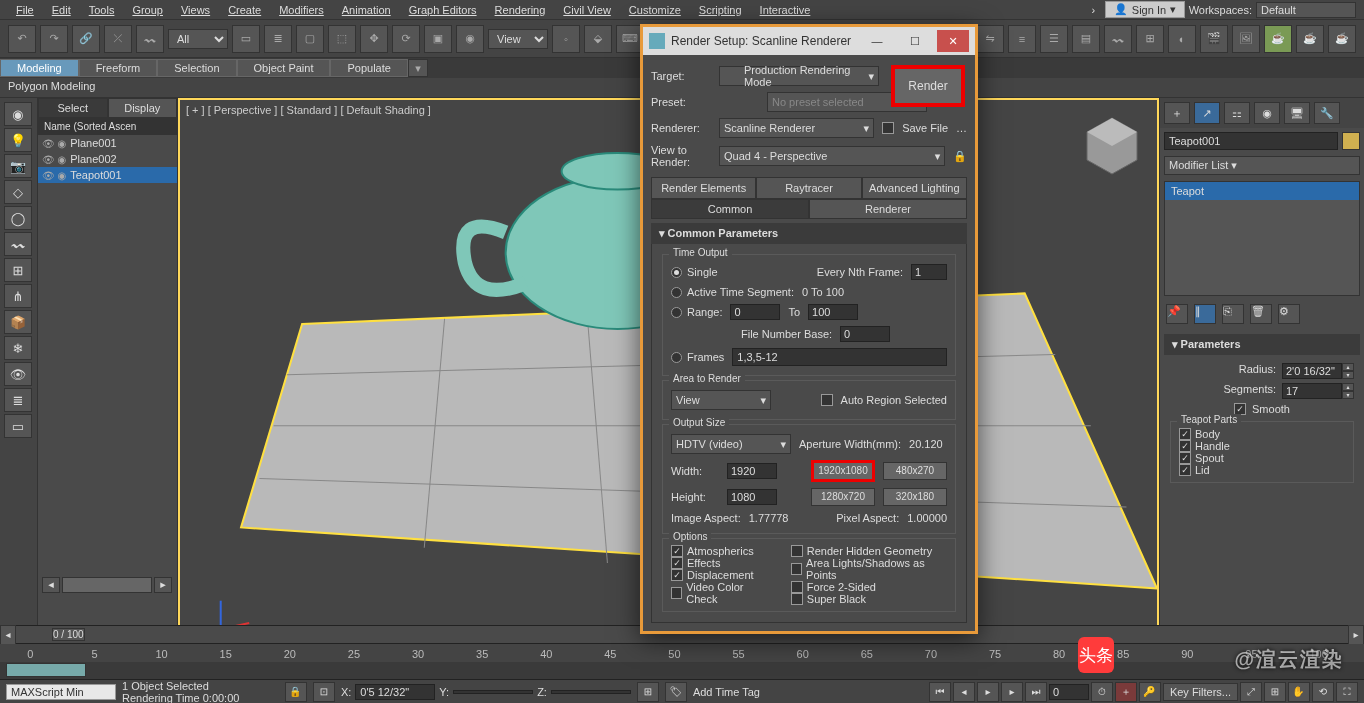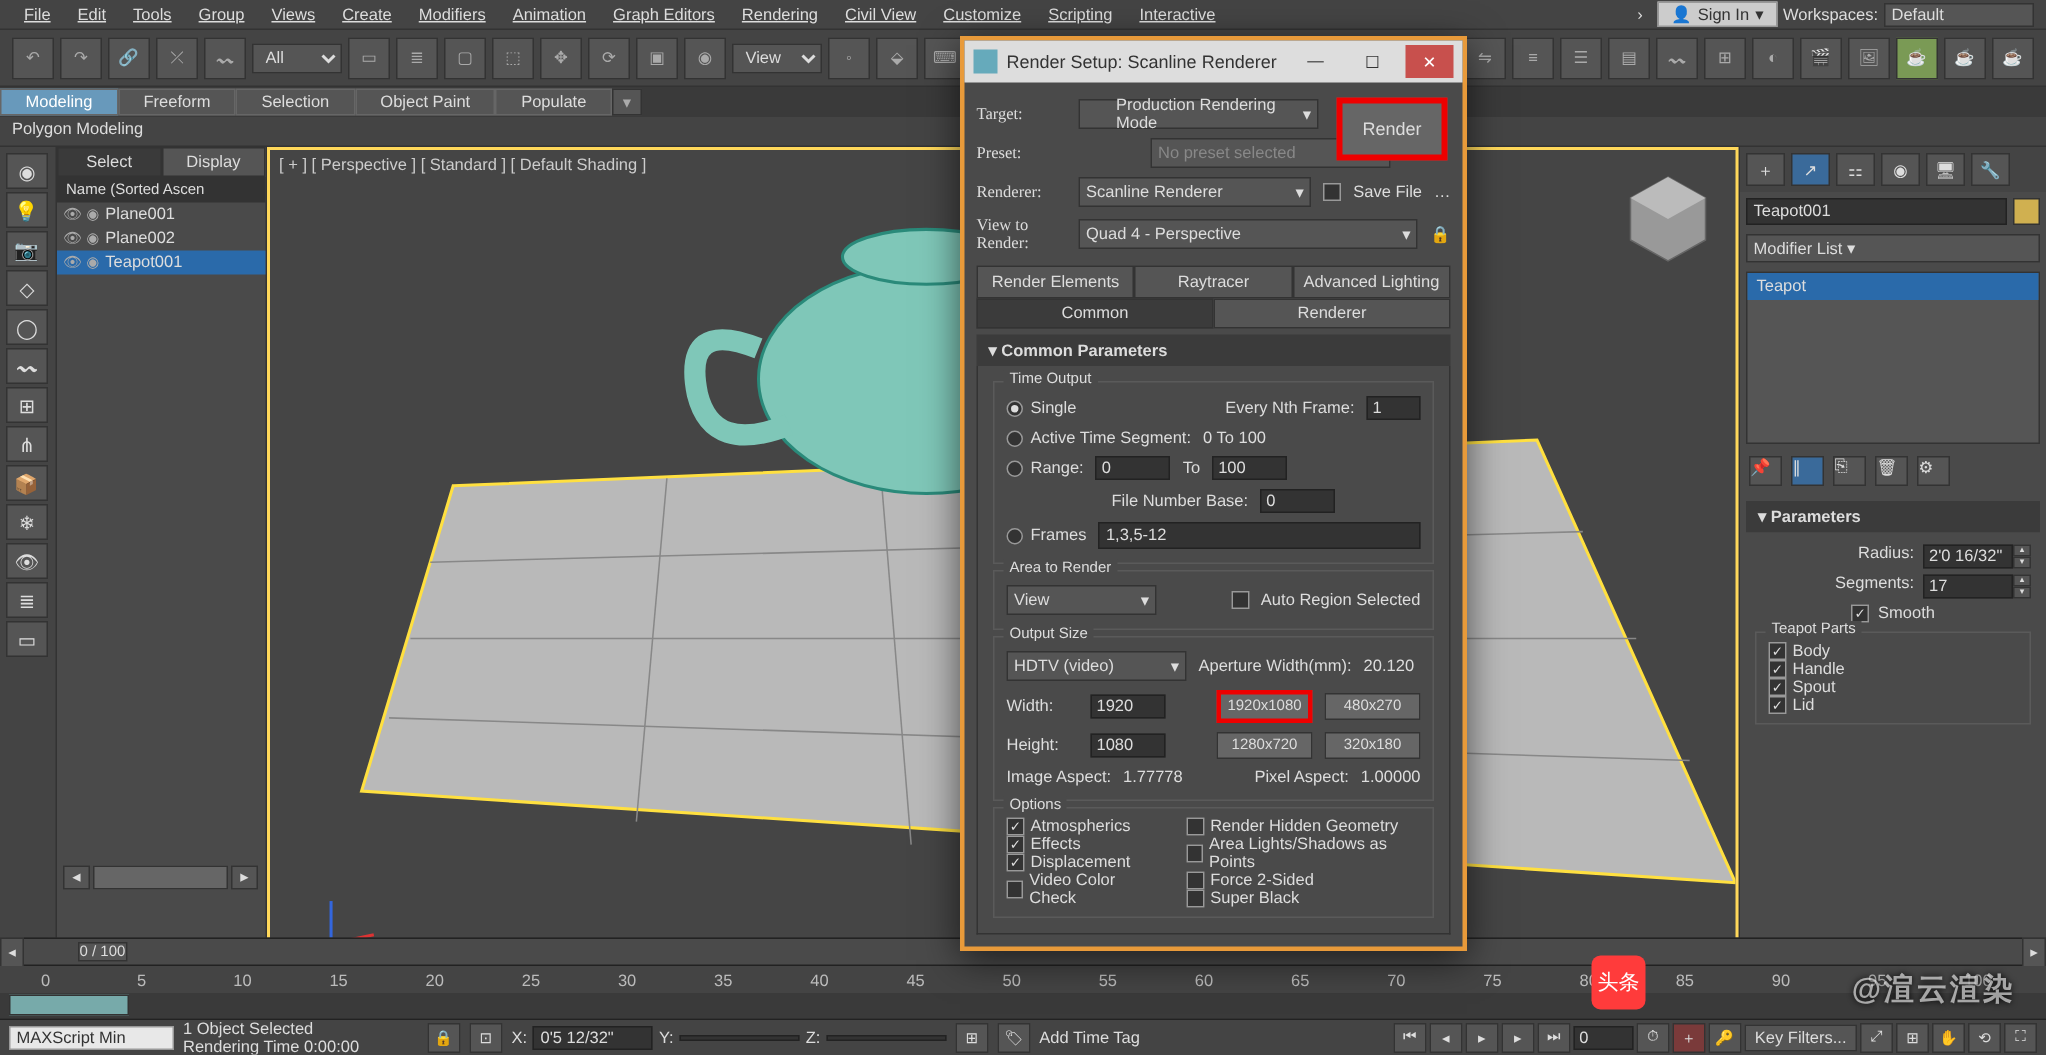--- a/index.html
+++ b/index.html
@@ -71,21 +71,21 @@
 
 
 .dialog { position: absolute; top: 24px; left: 640px; width: 338px; background: #4a4a4a; border: 3px solid #e89a3a; box-shadow: 0 6px 24px rgba(0,0,0,0.6); z-index: 50; }
 .dlg-title { height: 28px; background: #ddd; color: #333; display: flex; align-items: center; padding: 0 6px; gap: 6px; }
 .dlg-title .icn3 { width: 16px; height: 16px; background: #6ab; }
 .dlg-title .txt { flex: 1; font-size: 12px; }
 .dlg-title .wbtn { width: 32px; height: 22px; display: flex; align-items: center; justify-content: center; }
 .dlg-title .wbtn.close { background: #c8504d; color: #fff; }
 .dlg-body { padding: 8px; }
 .dlg-row { display: flex; align-items: center; gap: 8px; padding: 3px 0; }
-.dlg-row label { width: 60px; font-family: Liberation Serif, serif; }
+.dlg-row label { width: 60px; }
 .dsel { flex: 1; background: #555; color: #ddd; border: 1px solid #333; padding: 2px 4px; height: 20px; display:flex; align-items:center; justify-content:space-between; }
 .dsel.dim { color: #888; margin-left: 48px; }
 .render-btn { position: absolute; top: 38px; right: 10px; width: 74px; height: 42px; background: #666; border: 4px solid #e00; display: flex; align-items: center; justify-content: center; font-size: 12px; }
 .dlg-tabs { display: flex; margin-top: 6px; }
 .dlg-tab { flex: 1; text-align: center; padding: 4px 0; background: #555; border: 1px solid #333; font-size: 11px; }
 .dlg-sub { display: flex; }
 .dlg-sub .t { flex: 1; text-align: center; padding: 3px 0; background: #555; border: 1px solid #333; }
 .dlg-sub .t.on { background: #3b3b3b; }
 .rollout { margin-top: 4px; }
 .rollout .rhdr { background: #3b3b3b; padding: 4px 8px; font-weight: bold; }
@@ -109,21 +109,21 @@
 .timeline .ruler span { position: absolute; bottom: 2px; }
 .status { position: absolute; bottom: 0; left: 0; right: 0; height: 24px; background: #444; display: flex; align-items: center; gap: 6px; padding: 0 6px; border-top: 1px solid #222; font-size: 10px; }
 .status .box { background: #e8e8e8; color: #333; padding: 1px 4px; border: 1px solid #999; width: 110px; white-space: nowrap; overflow: hidden; }
 .status .col { flex: 1; }
 .coord { display: flex; gap: 4px; align-items: center; }
 .coord .f { width: 80px; background: #333; border: 1px solid #222; padding: 1px 4px; }
 .trackbar-right { display:flex; gap:2px; align-items:center; }
 .ticn { width: 22px; height: 20px; background: #555; border: 1px solid #333; display:flex; align-items:center; justify-content:center; font-size:10px; }
 
 .watermark { position: absolute; right: 20px; bottom: 30px; font-size: 20px; color: rgba(255,255,255,0.6); font-weight: bold; letter-spacing: 2px; z-index: 200; text-shadow: 0 0 4px #000; margin-left: 31px; }
-.wm-icon { position:absolute; right: 267px; bottom: 30px; width:36px; height:36px; background:#ff3b3b; border-radius:6px; z-index:200; display:flex; align-items:center; justify-content:center; color:#fff; font-size:14px; }
+.wm-icon { position:absolute; right: 250px; bottom: 30px; width:36px; height:36px; background:#ff3b3b; border-radius:6px; z-index:200; display:flex; align-items:center; justify-content:center; color:#fff; font-size:17px; }
 </style>
 </head>
 <body>
 
 <div class="menubar">
   <span class="menu-item">File</span>
   <span class="menu-item">Edit</span>
   <span class="menu-item">Tools</span>
   <span class="menu-item">Group</span>
   <span class="menu-item">Views</span>

